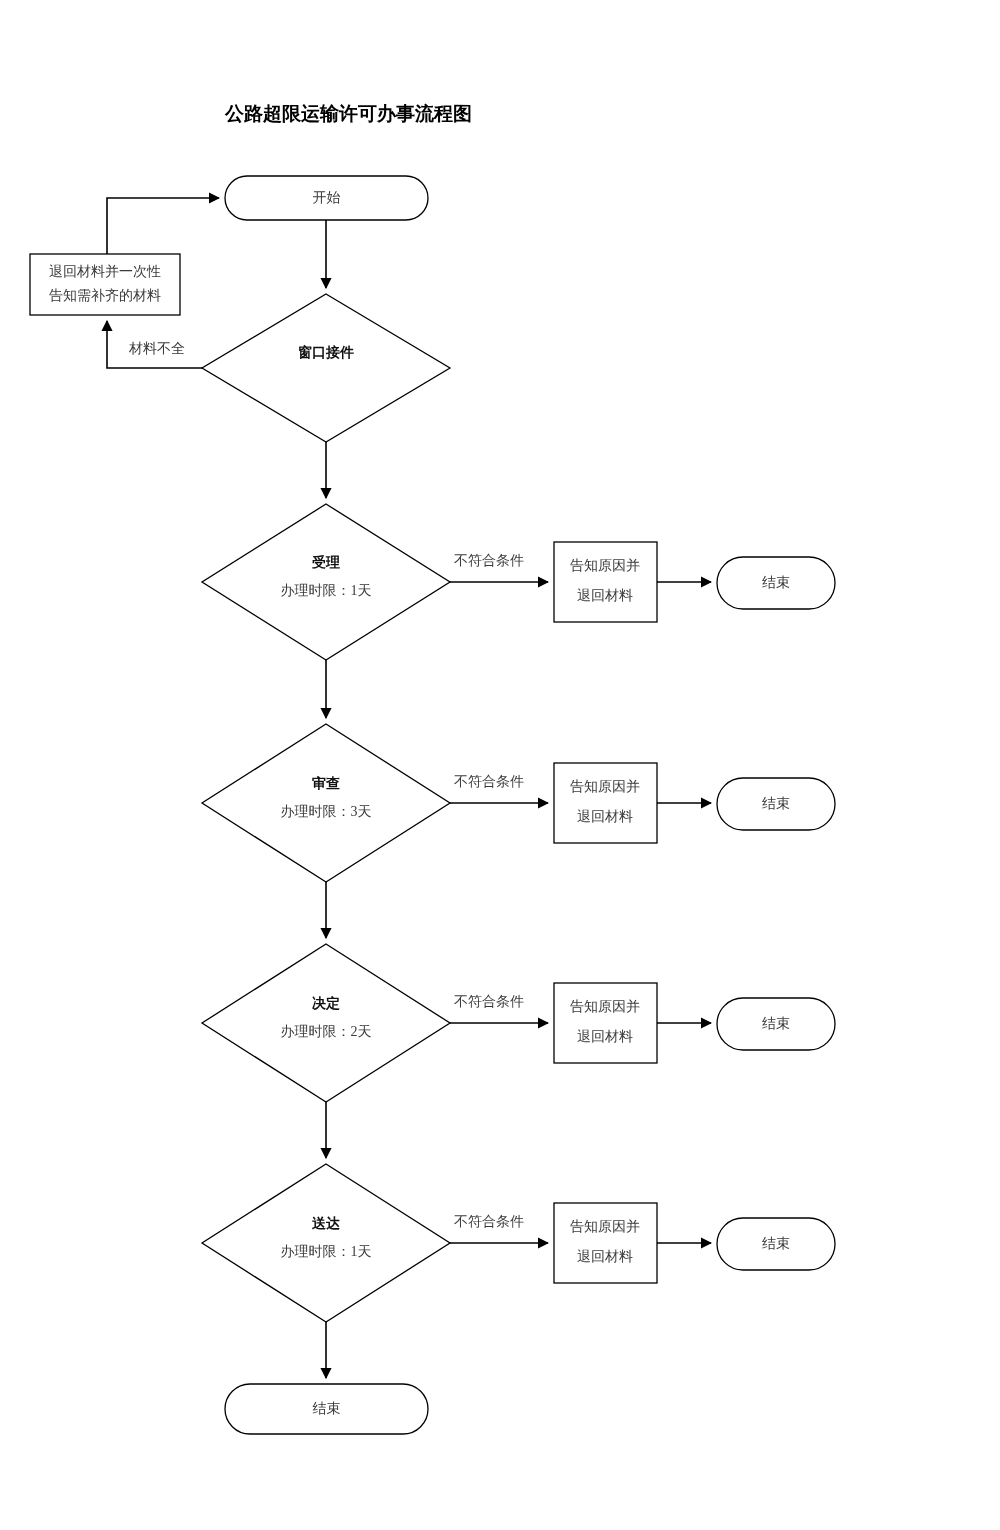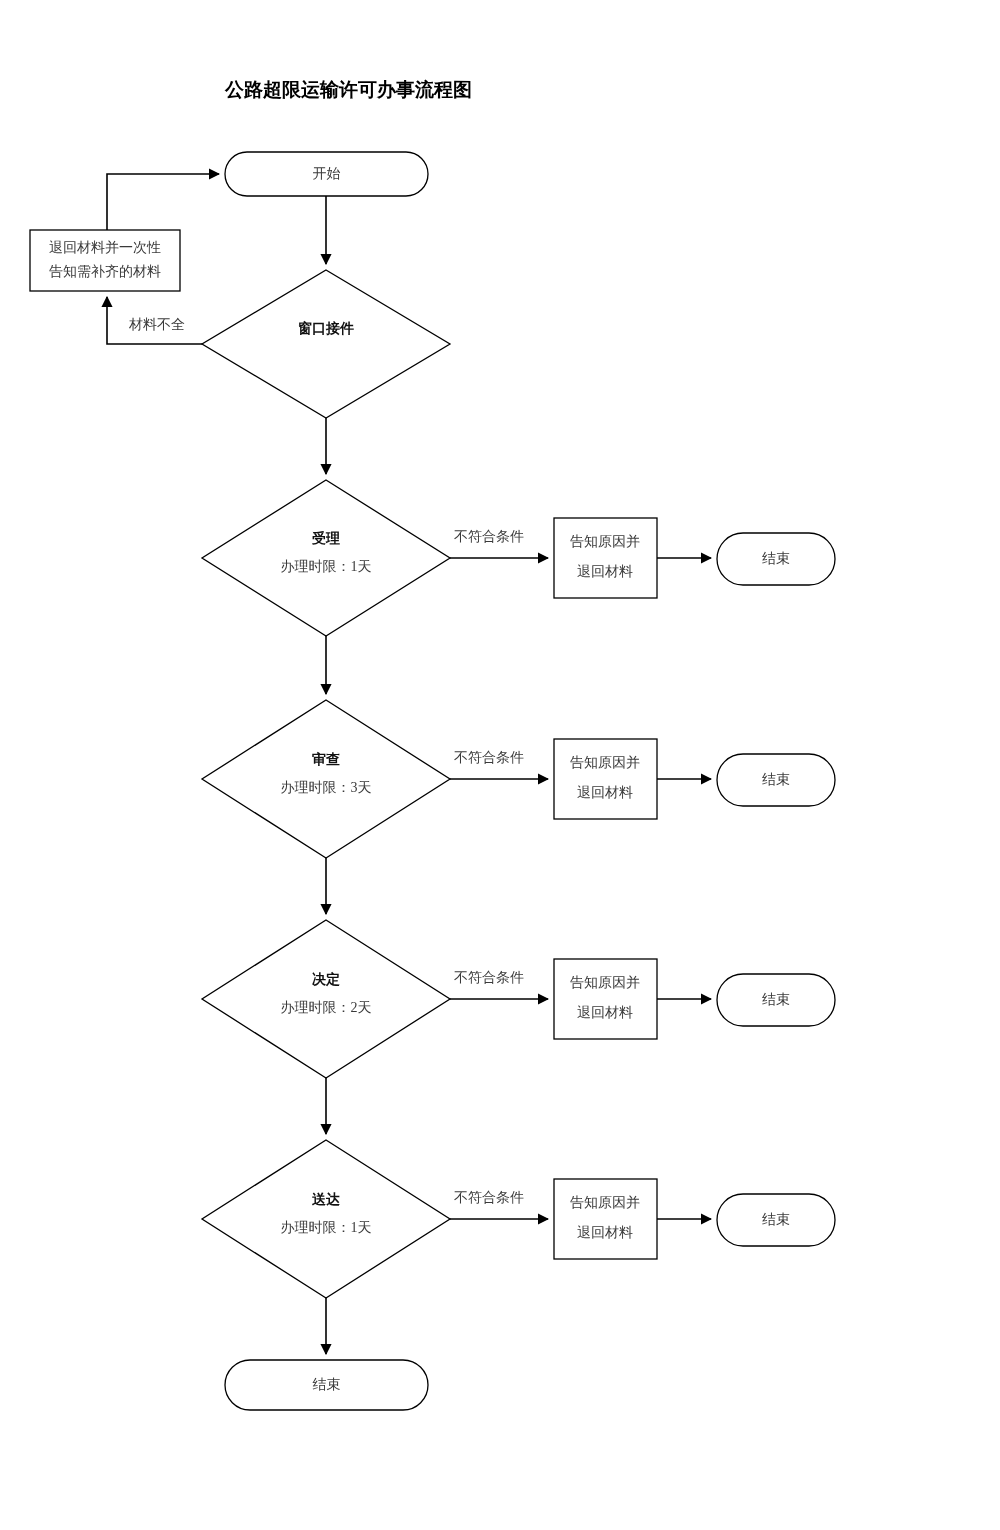--- a/index.html
+++ b/index.html
@@ -11,20 +11,21 @@
     width: 1000px;
     height: 1530px;
     font-family: "Liberation Serif", "DejaVu Serif", serif;
     color: #000000;
     overflow: hidden;
   }
   #canvas {
     position: relative;
     width: 1000px;
     height: 1404px;
+    margin-top: 24px;
   }
   svg#flow {
     position: absolute;
     top: 0;
     left: 0;
     width: 1000px;
     height: 1530px;
   }
   .shape {
     fill: #ffffff;

